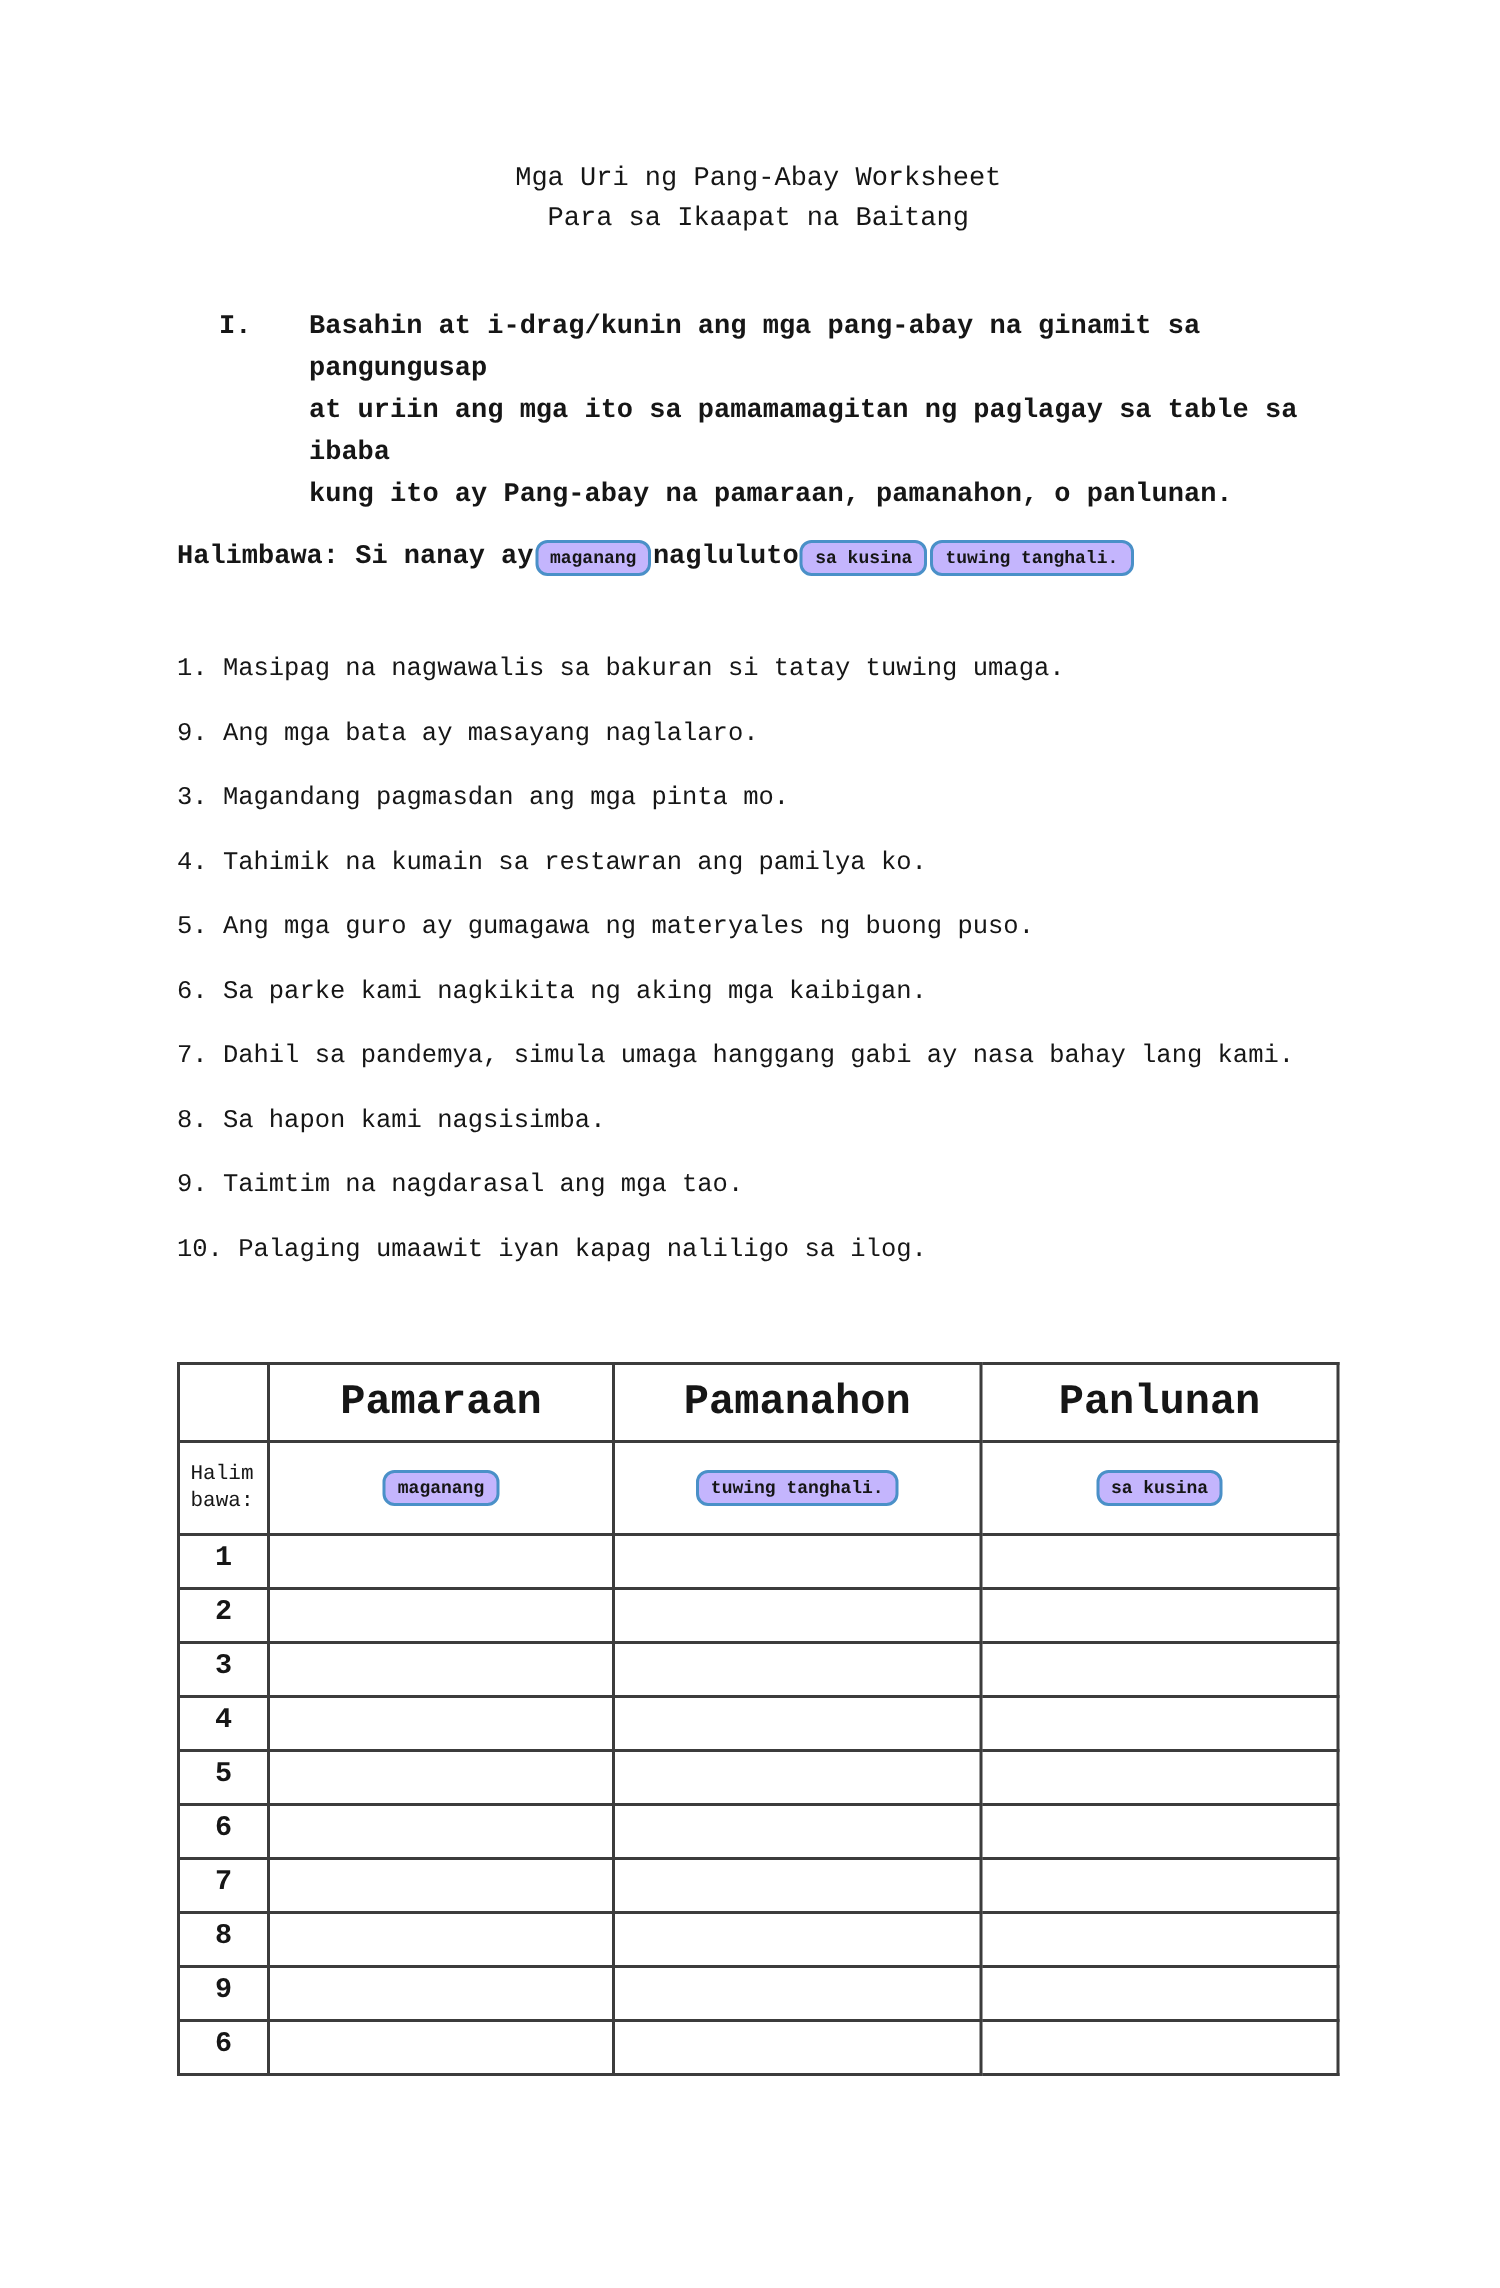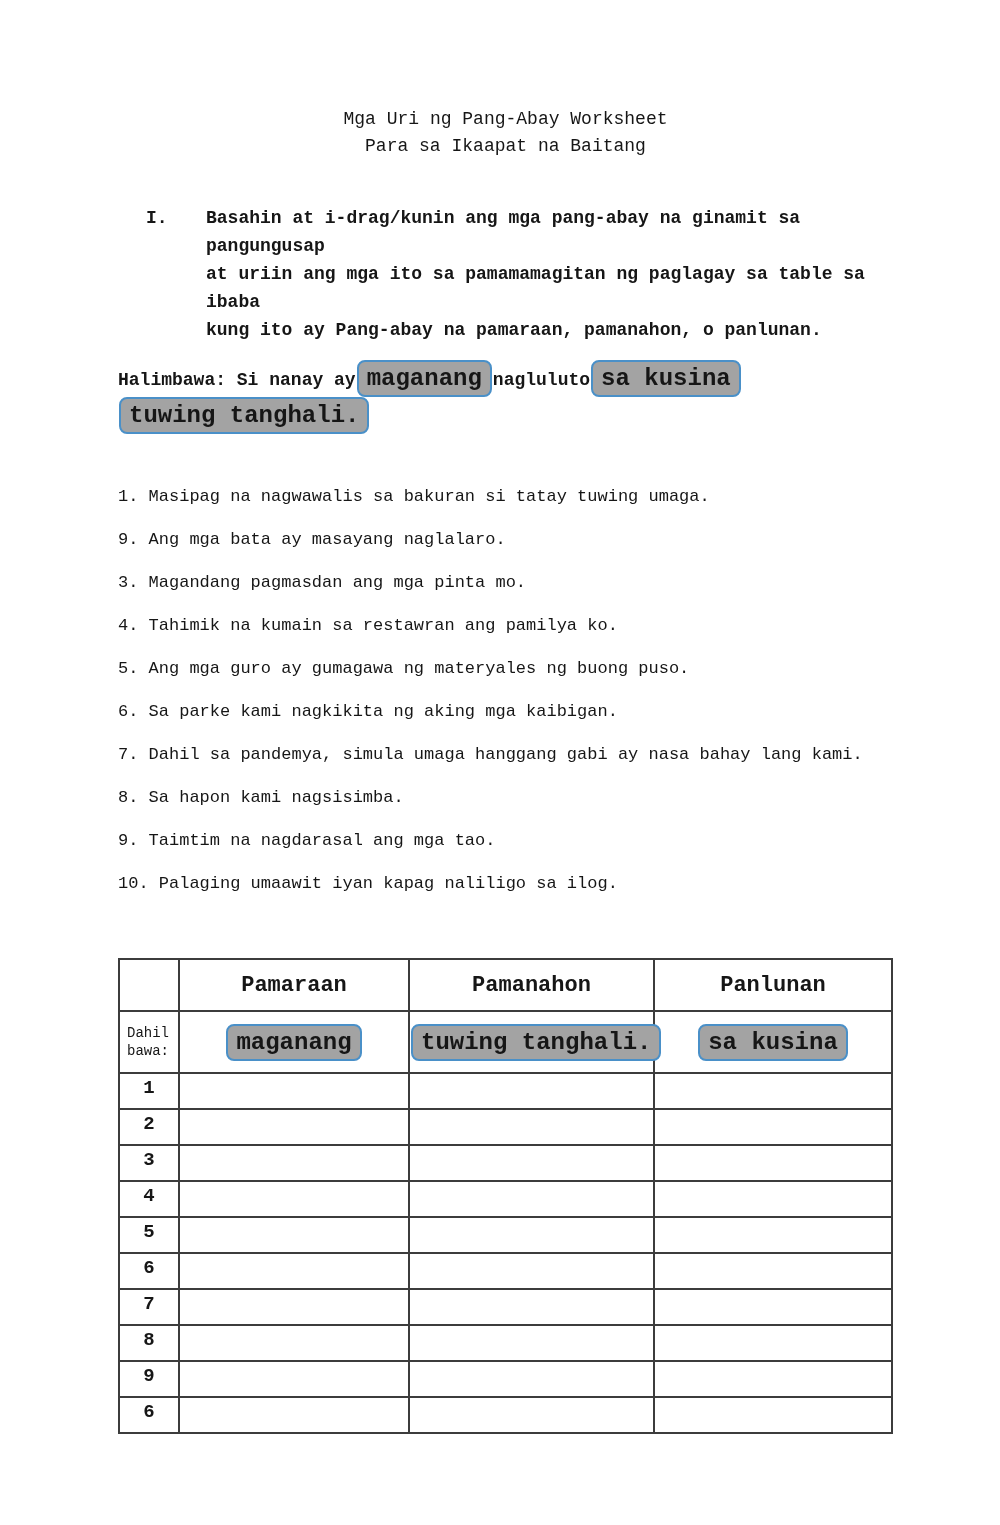--- a/index.html
+++ b/index.html
@@ -31,22 +31,22 @@
   .instruction .body { flex: 1; }
 
   
   .example-line { margin-top: 16px; font-weight: 700; font-size: 18px; }
   .chip {
     display: inline-block;
     border: 2px solid #4a90c8;
     border-radius: 8px;
     padding: 3px 8px;
     font-weight: 700;
-    font-size: 24px;
-    background: #a3a3a3;
+    font-size: 12px;
+    background: #c4b5fd;
     margin: 0 1px;
     white-space: nowrap;
   }
 
   
   .sentences { margin-top: 52px; }
   .sentences p { font-size: 17px; line-height: 21px; margin-bottom: 22px; white-space: nowrap; }
 
   
   table.sort-table {
@@ -56,21 +56,21 @@
     width: 100%;
   }
   table.sort-table td {
     border: 2px solid #3c3c3c;
     background: #ffffff;
   }
   td.corner { height: 52px; }
   td.head {
     text-align: center;
     font-weight: 700;
-    font-size: 22px;
+    font-size: 28px;
     height: 52px;
     vertical-align: middle;
   }
   td.ex-label {
     font-size: 14px;
     line-height: 18px;
     padding: 6px 4px 6px 7px;
     vertical-align: middle;
   }
   td.ex-cell { height: 62px; text-align: center; vertical-align: middle; }
@@ -131,21 +131,21 @@
       </colgroup>
       <tbody>
         <tr>
           <td class="corner"></td>
           <td class="head">Pamaraan</td>
           <td class="head">Pamanahon</td>
           <td class="head">Panlunan</td>
         </tr>
         <tr>
           <td class="ex-label">
-            <div>Dahil</div>
+            <div>Halim</div>
             <div>bawa:</div>
           </td>
           <td class="ex-cell">
             <span class="chip">maganang</span>
           </td>
           <td class="ex-cell">
             <span class="chip">tuwing tanghali.</span>
           </td>
           <td class="ex-cell">
             <span class="chip">sa kusina</span>

